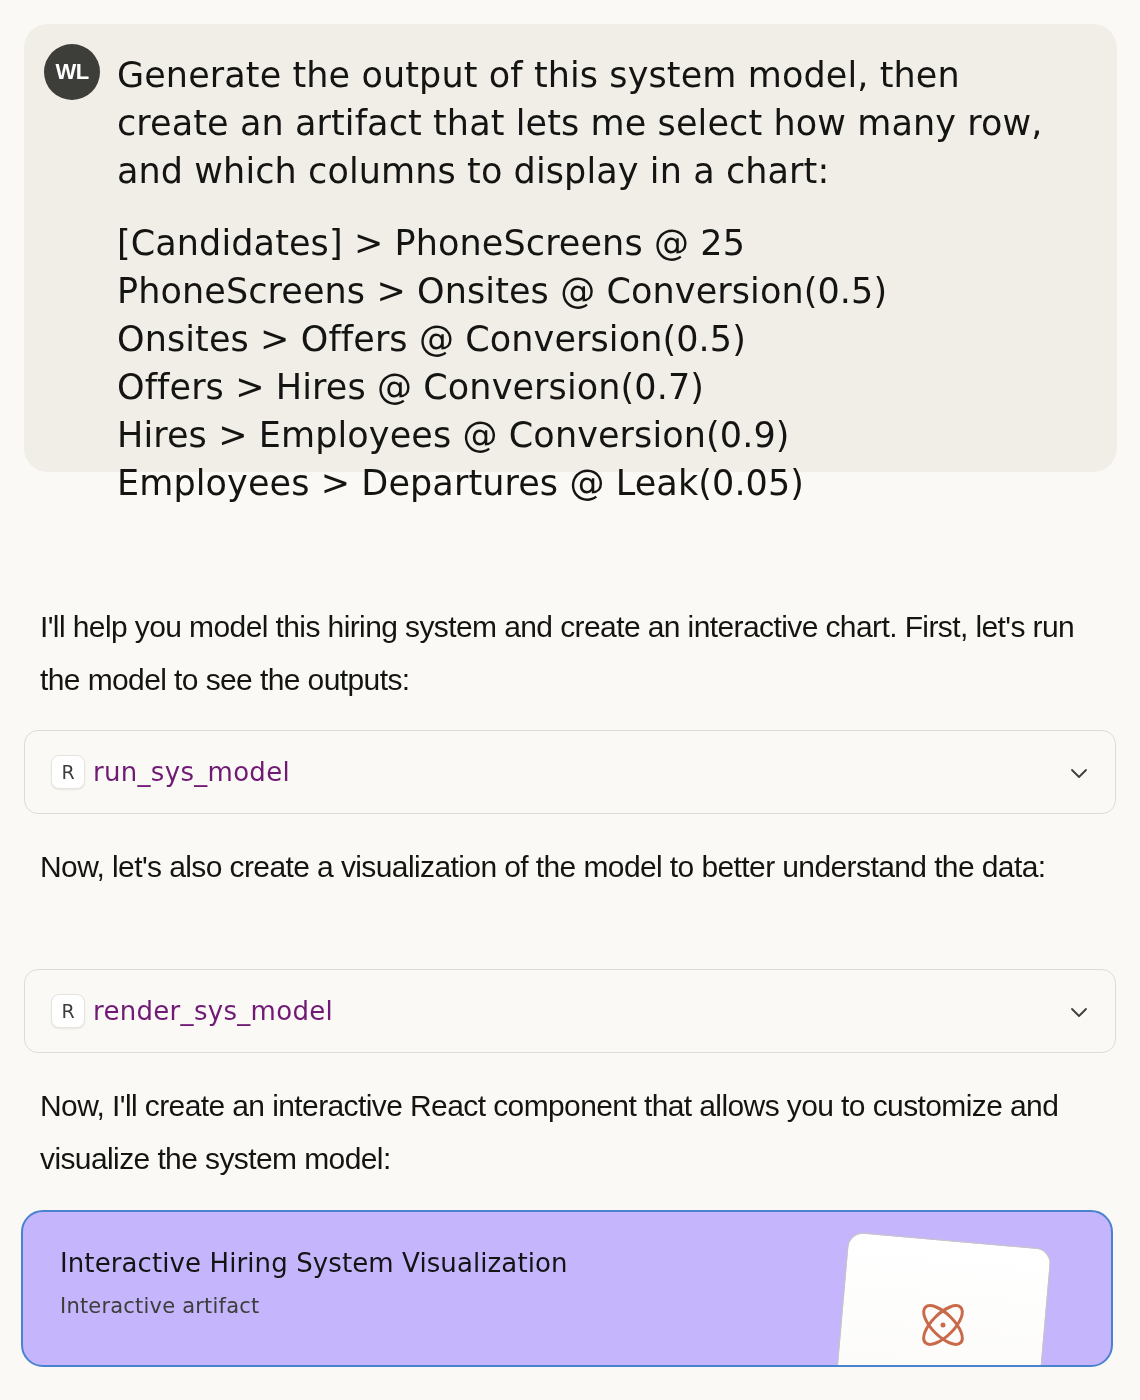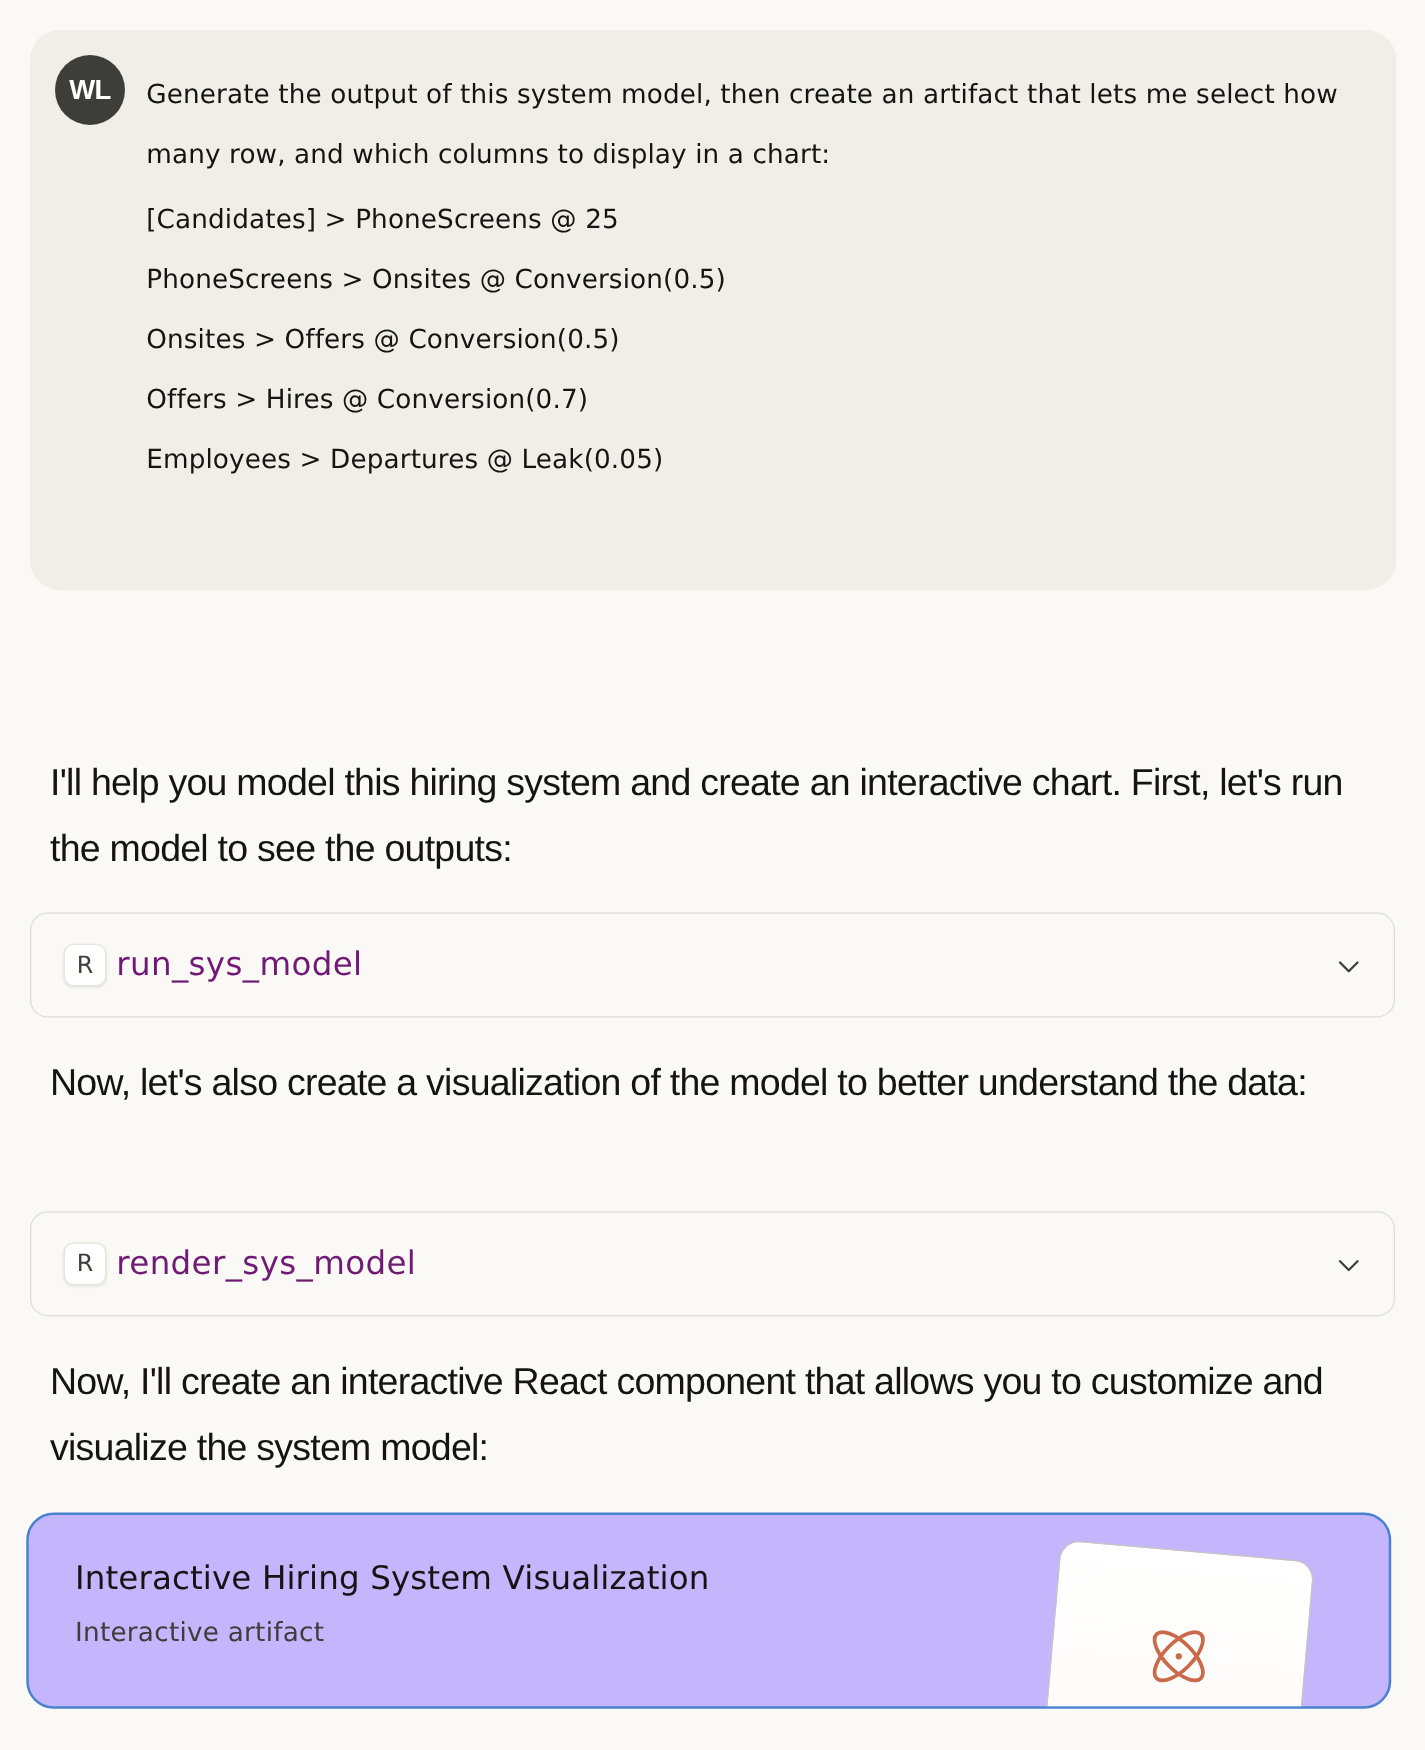--- a/index.html
+++ b/index.html
@@ -40,28 +40,28 @@
       align-items: center;
       justify-content: center;
       letter-spacing: -0.5px;
     }
     .user-text {
       position: absolute;
       left: 93px;
       top: 27px;
       width: 960px;
       font-family: "DejaVu Sans", sans-serif;
-      font-size: 21px;
+      font-size: 35px;
       line-height: 48px;
       color: #141413;
       letter-spacing: 0.1px;
     }
     .user-intro { margin: 0; }
     .model-lines {
-      margin-top: 4px;
+      margin-top: 24px;
     }
     .model-line {
       display: block;
       white-space: nowrap;
     }
     .assistant-para {
       position: absolute;
       left: 40px;
       width: 1040px;
       font-family: Liberation Sans, sans-serif;
@@ -171,20 +171,21 @@
 
 <div class="user-msg">
   <div class="avatar">WL</div>
   <div class="user-text">
     <p class="user-intro">Generate the output of this system model, then create an artifact that lets me select how many row, and which columns to display in a chart:</p>
     <div class="model-lines">
       <span class="model-line">[Candidates] &gt; PhoneScreens @ 25</span>
       <span class="model-line">PhoneScreens &gt; Onsites @ Conversion(0.5)</span>
       <span class="model-line">Onsites &gt; Offers @ Conversion(0.5)</span>
       <span class="model-line">Offers &gt; Hires @ Conversion(0.7)</span>
+      <span class="model-line">Hires &gt; Employees @ Conversion(0.9)</span>
       <span class="model-line">Employees &gt; Departures @ Leak(0.05)</span>
     </div>
   </div>
 </div>
 
 <p class="assistant-para" style="top:600px;">I'll help you model this hiring system and create an interactive chart. First, let's run the model to see the outputs:</p>
 
 <div class="tool-card" style="top:730px;">
   <div class="tool-badge">R</div>
   <span class="tool-name">run_sys_model</span>

